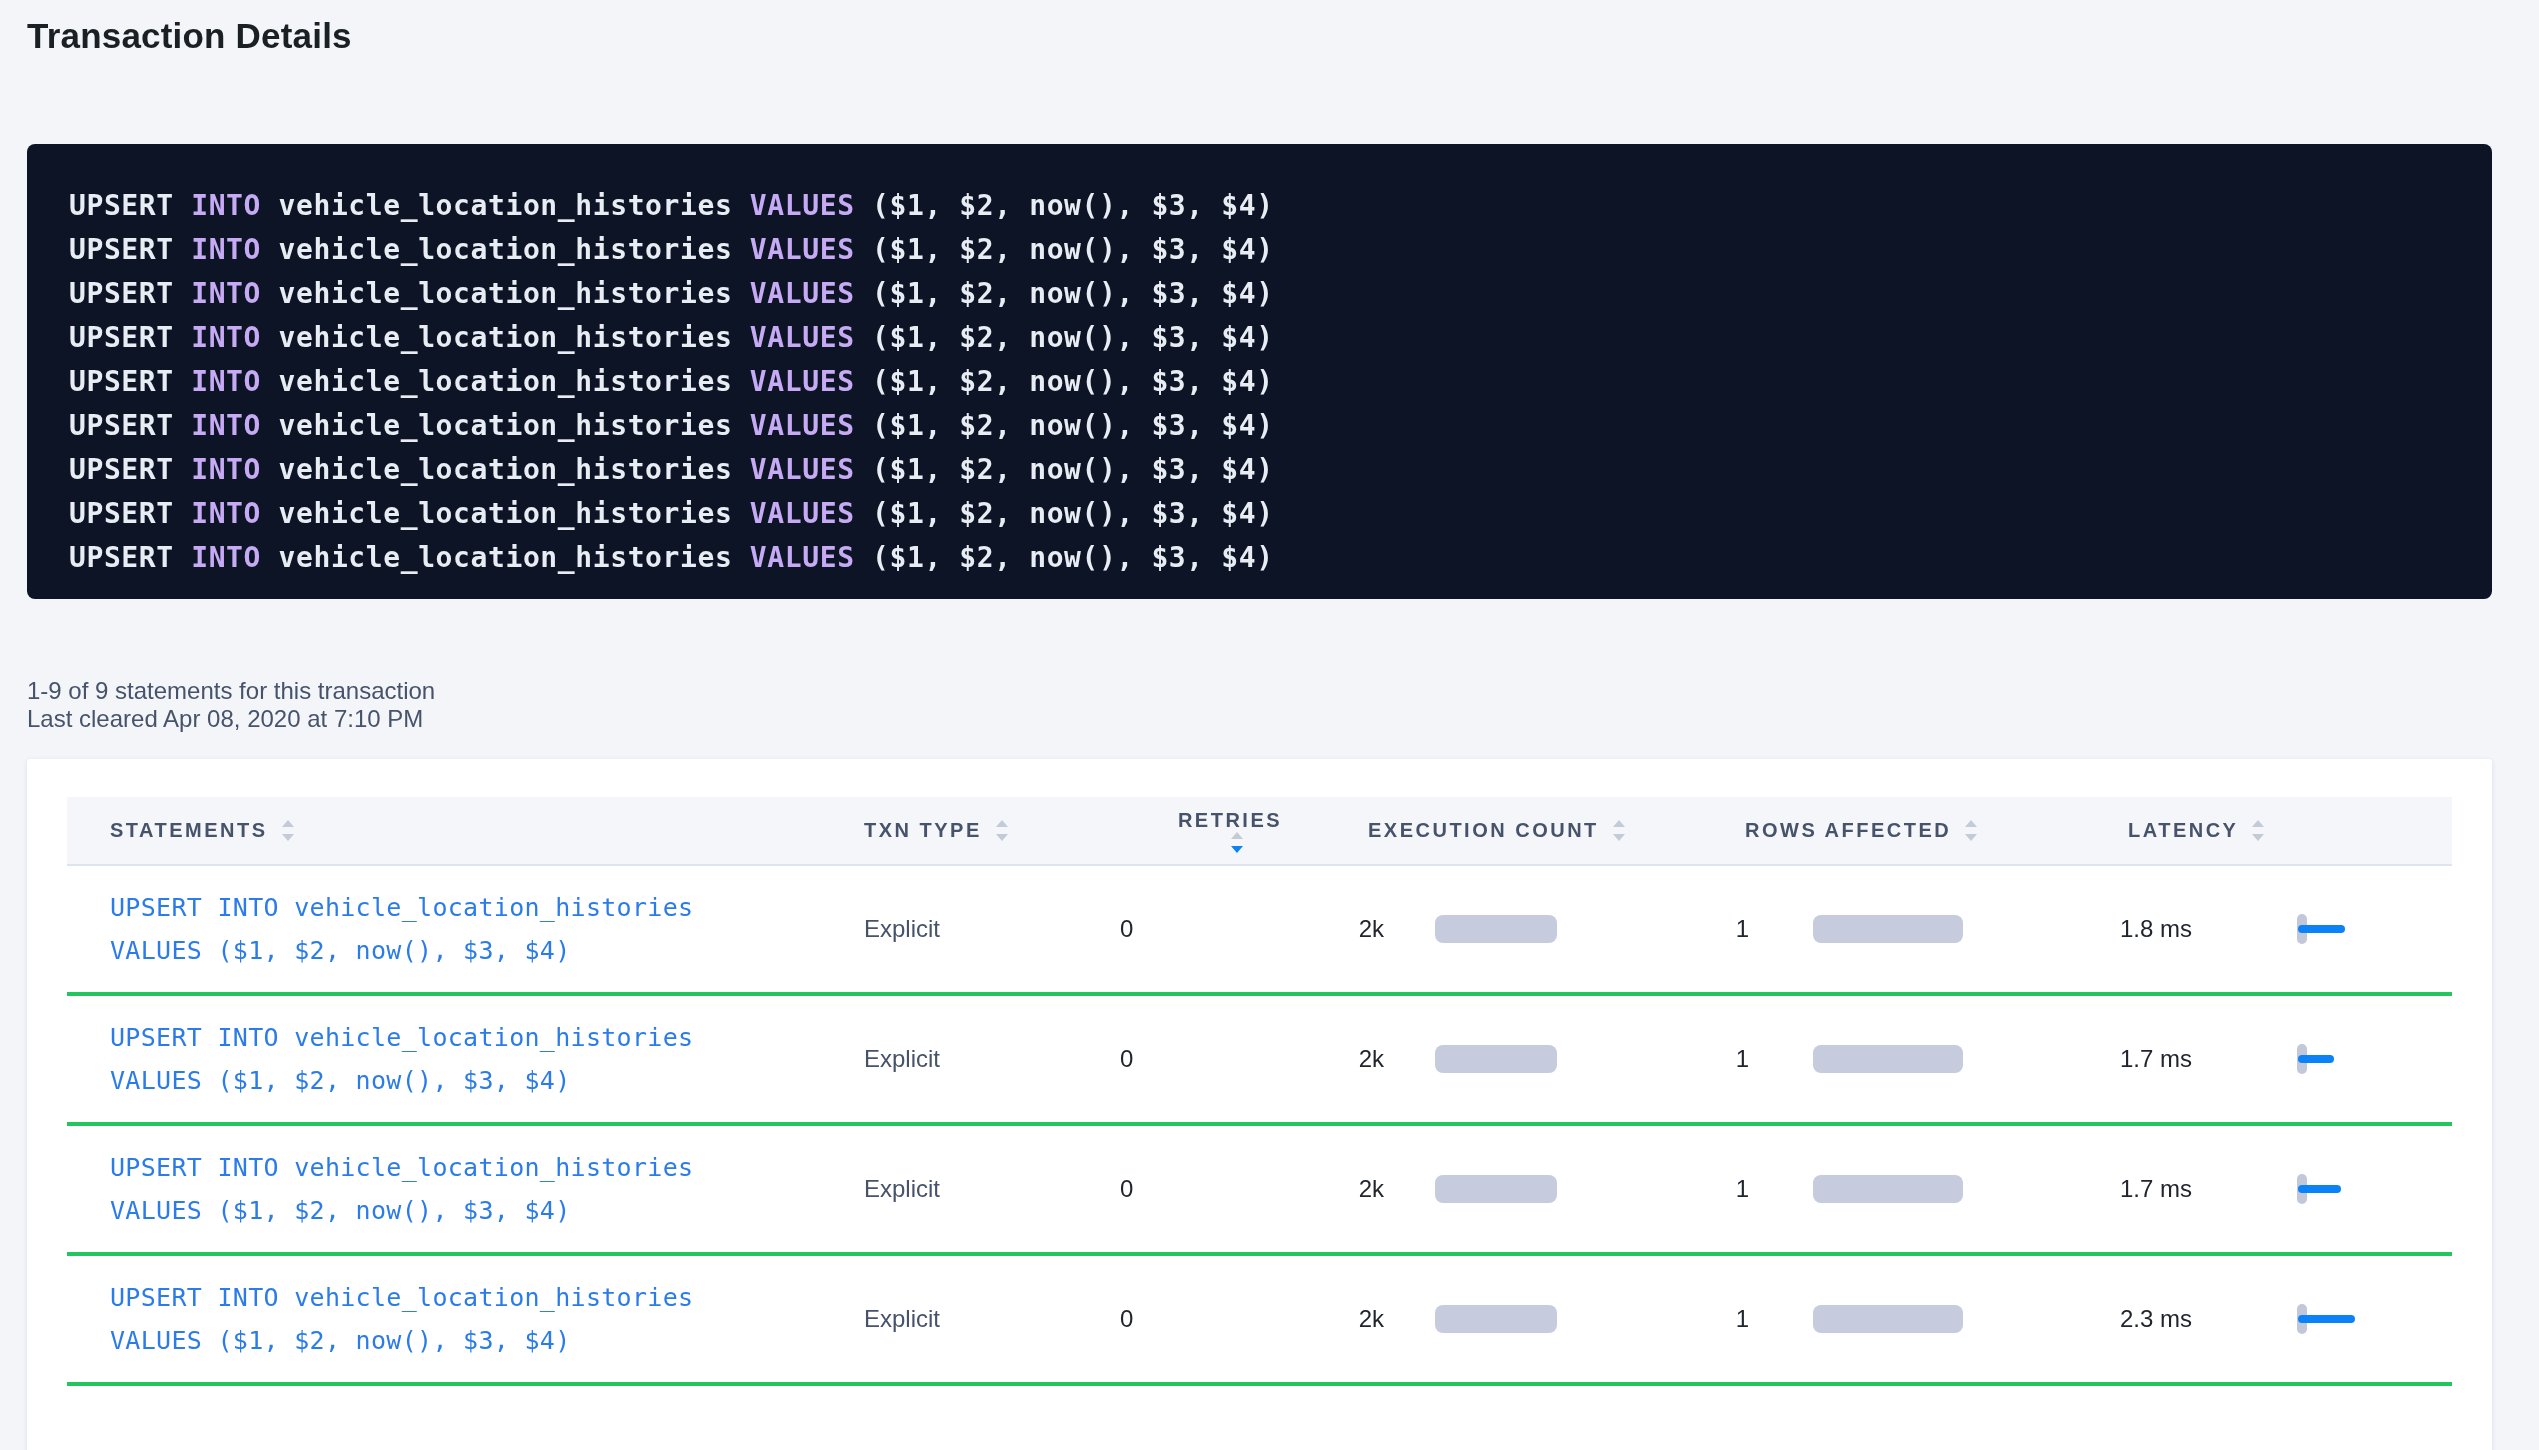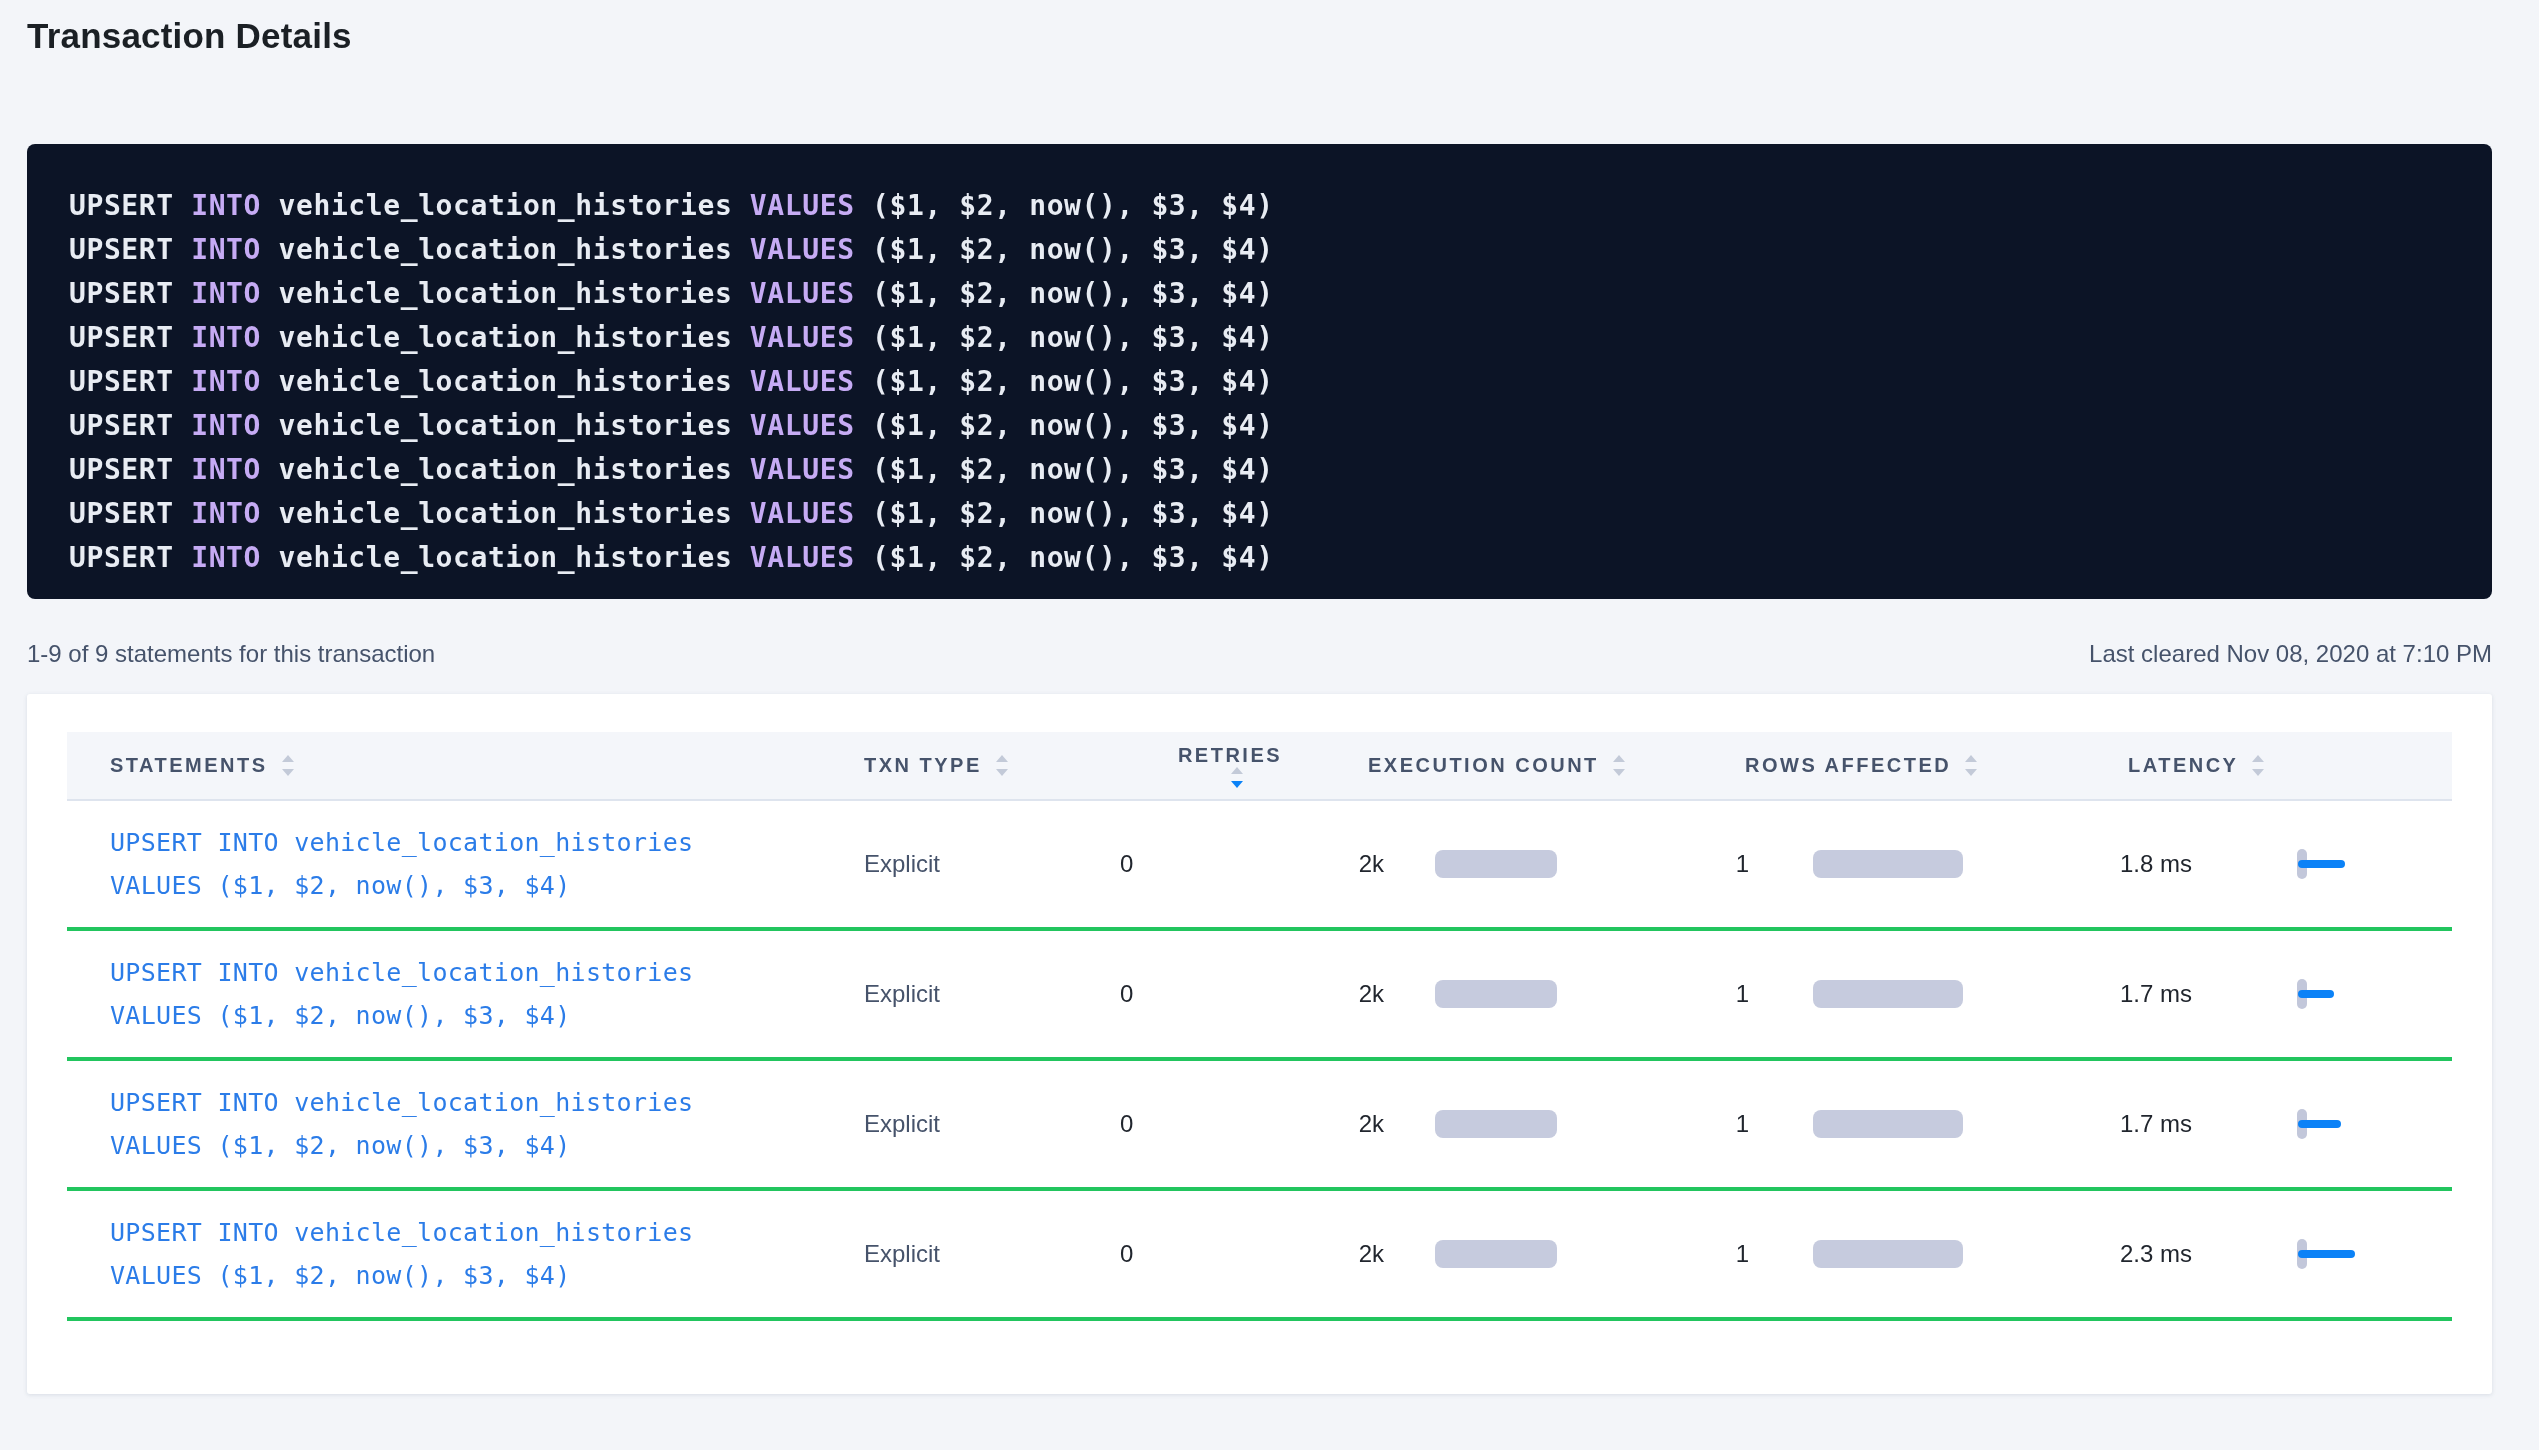--- a/index.html
+++ b/index.html
@@ -27,21 +27,21 @@
     font-family: "DejaVu Sans Mono", monospace;
     font-size: 28px; font-weight: 700; line-height: 44px;
     letter-spacing: .6px; white-space: pre;
     color: var(--sql_text, #e8ecf3);
   }
   .code-line .kw { color: var(--sql_keyword, #c6abf4); }
 
   
   .status-row {
     display: flex; justify-content: space-between; align-items: baseline;
-    margin-top: 41px; font-size: 24px; color: var(--muted_slate, #46536b);
+    margin-top: 78px; font-size: 24px; color: var(--muted_slate, #46536b); flex-direction: column;
   }
 
   
   .card {
     margin-top: 26px; min-height: 700px;
     background: #ffffff; border-radius: 3px;
     box-shadow: 0 1px 4px rgba(67,90,111,.15);
     padding: 38px 40px 0 40px;
   }
   .grid-cols {
@@ -113,21 +113,21 @@
         <div class="code-line"><span class="pl">UPSERT </span><span class="kw">INTO</span><span class="pl"> vehicle_location_histories </span><span class="kw">VALUES</span><span class="pl"> ($1, $2, now(), $3, $4)</span></div>
         <div class="code-line"><span class="pl">UPSERT </span><span class="kw">INTO</span><span class="pl"> vehicle_location_histories </span><span class="kw">VALUES</span><span class="pl"> ($1, $2, now(), $3, $4)</span></div>
         <div class="code-line"><span class="pl">UPSERT </span><span class="kw">INTO</span><span class="pl"> vehicle_location_histories </span><span class="kw">VALUES</span><span class="pl"> ($1, $2, now(), $3, $4)</span></div>
         <div class="code-line"><span class="pl">UPSERT </span><span class="kw">INTO</span><span class="pl"> vehicle_location_histories </span><span class="kw">VALUES</span><span class="pl"> ($1, $2, now(), $3, $4)</span></div>
         <div class="code-line"><span class="pl">UPSERT </span><span class="kw">INTO</span><span class="pl"> vehicle_location_histories </span><span class="kw">VALUES</span><span class="pl"> ($1, $2, now(), $3, $4)</span></div>
       </div>
   </div>
 
   <div class="status-row">
     <span>1-9 of 9 statements for this transaction</span>
-    <span>Last cleared Nov 08, 2020 at 7:10 PM</span>
+    <span>Last cleared Apr 08, 2020 at 7:10 PM</span>
   </div>
 
   <div class="card">
     <div class="thead grid-cols" id="thead">
   <div class="th">
     <span class="th-label">STATEMENTS</span>
     <span class="sort">
       <span class="tri up"></span>
       <span class="tri down"></span>
     </span>

